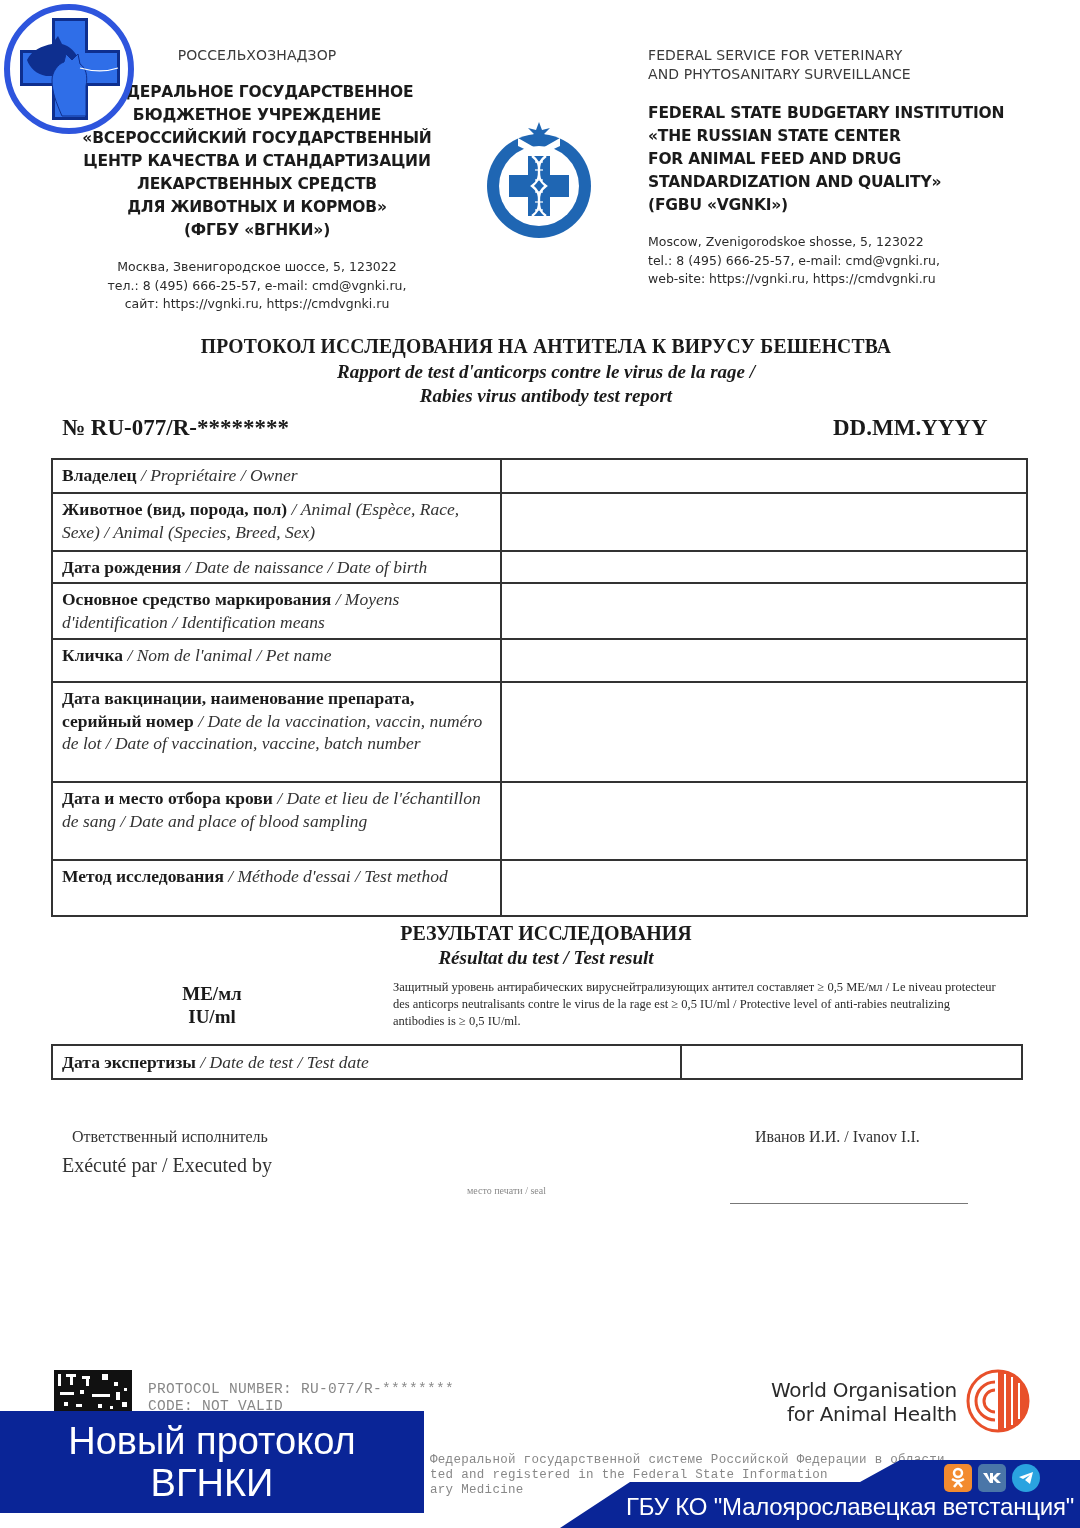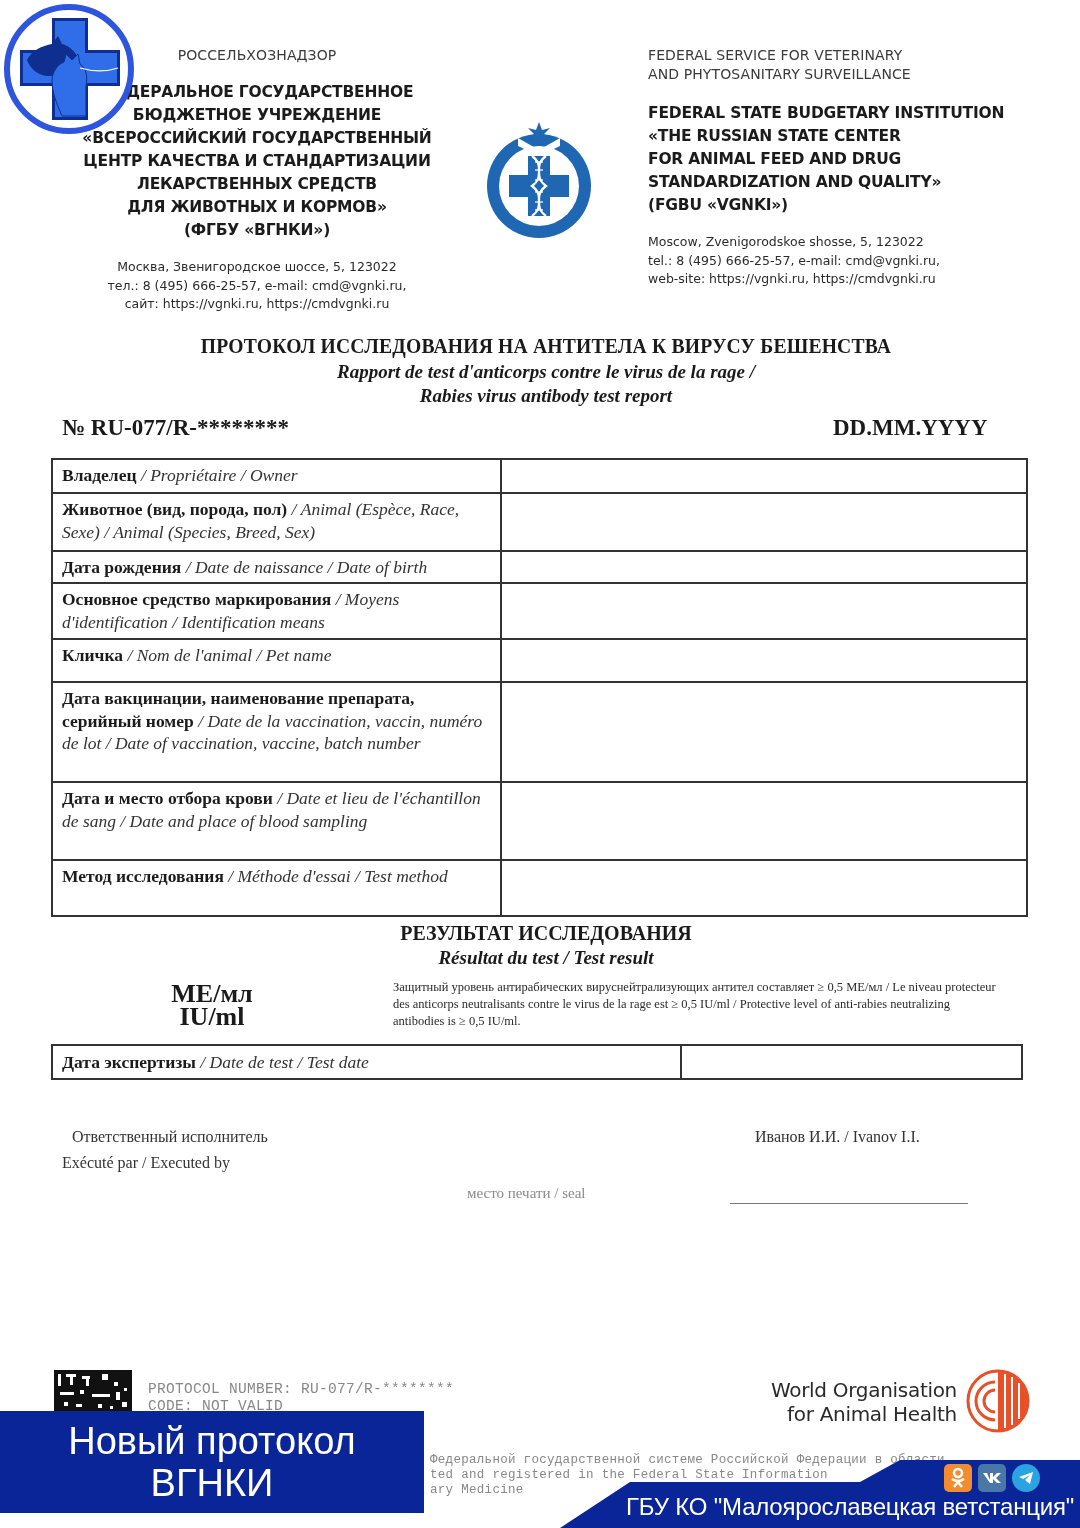--- a/index.html
+++ b/index.html
@@ -33,33 +33,33 @@
   .main-table td { border: 2px solid #333; vertical-align: top; padding: 4px 9px 3px 9px; font-size: 17.5px; line-height: 22.5px; }
   .main-table td.lbl { width: 450px; }
   .main-table td.val { width: 527px; }
   td b { font-weight: bold; color: #1b1b1b; }
   td i { font-style: italic; color: #333; }
 
   
   .result-block { position: absolute; left: 0; top: 920px; width: 1092px; text-align: center; }
   .result-title { font-size: 20px; font-weight: bold; line-height: 26px; }
   .result-sub { font-size: 19px; font-weight: bold; font-style: italic; line-height: 24px; }
-  .units { position: absolute; left: 170px; top: 982px; width: 84px; text-align: center; font-size: 26px; font-weight: bold; line-height: 23px; }
+  .units { position: absolute; left: 170px; top: 982px; width: 84px; text-align: center; font-size: 19px; font-weight: bold; line-height: 23px; }
   .protective { position: absolute; left: 393px; top: 979px; width: 610px; font-size: 12.5px; line-height: 17px; color: #2b2b2b; }
 
   .test-table { left: 51px; top: 1044px; width: 972px; }
   .test-table td { border: 2px solid #333; padding: 4px 9px 5px 9px; font-size: 17.5px; line-height: 22px; height: 34px; }
   .test-table td.lbl { width: 630px; }
   .test-table td.val { width: 342px; }
 
   
   .exec-ru { position: absolute; left: 72px; top: 1128px; font-size: 16px; color: #333; }
-  .exec-en { position: absolute; left: 62px; top: 1154px; font-size: 16px; color: #333; }
+  .exec-en { position: absolute; left: 62px; top: 1154px; font-size: 20px; color: #333; }
   .signer { position: absolute; left: 755px; top: 1128px; font-size: 16px; color: #333; }
-  .seal { position: absolute; left: 467px; top: 1185px; font-size: 15px; color: #8a8a8a; }
+  .seal { position: absolute; left: 467px; top: 1185px; font-size: 10px; color: #8a8a8a; }
   .sig-line { position: absolute; left: 730px; top: 1203px; width: 238px; border-top: 1.5px solid #777; }
 
   
   .qr { position: absolute; left: 54px; top: 1370px; width: 78px; height: 44px; background: #111; overflow: hidden; }
   .qr span { position: absolute; background: #fff; }
   .mono { font-family: "Liberation Mono", monospace; color: #888; font-size: 14.5px; position: absolute; letter-spacing: 0.3px; }
   .proto-num { left: 148px; top: 1381px; }
   .proto-code { left: 148px; top: 1398px; }
   .fgis-1 { left: 430px; top: 1453px; font-size: 12.5px; }
   .fgis-2 { left: 430px; top: 1468px; font-size: 12.5px; }

